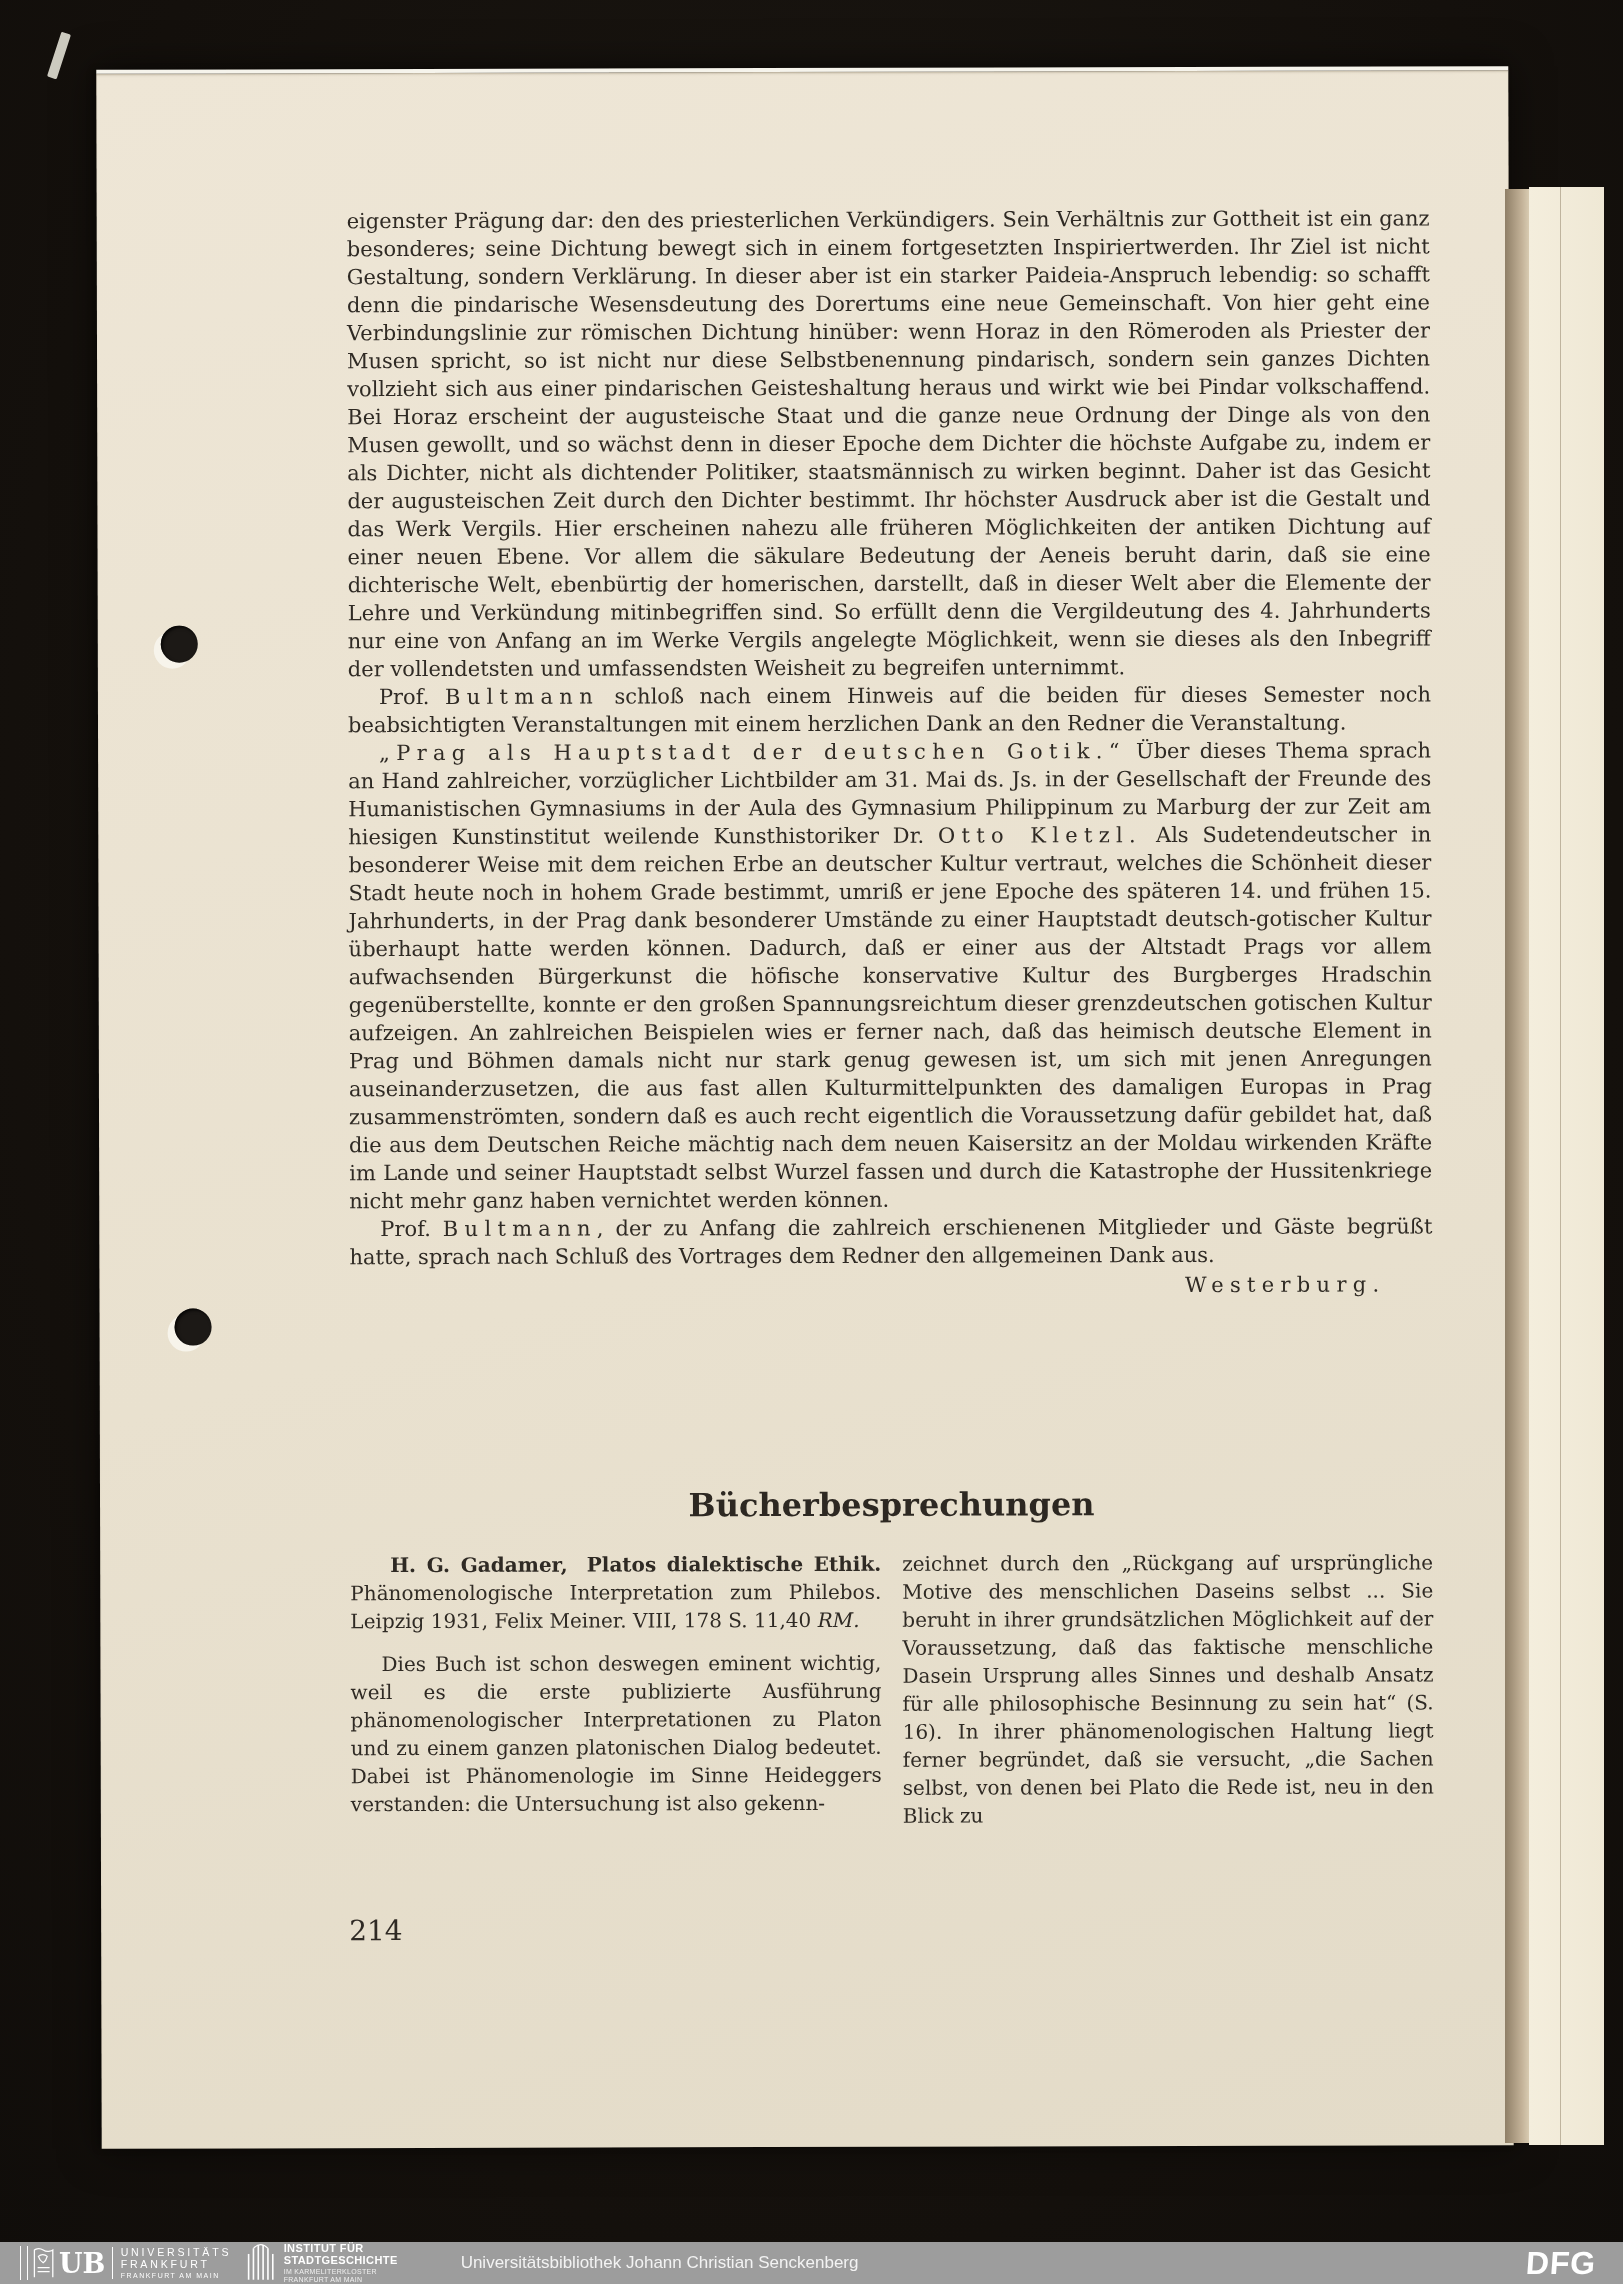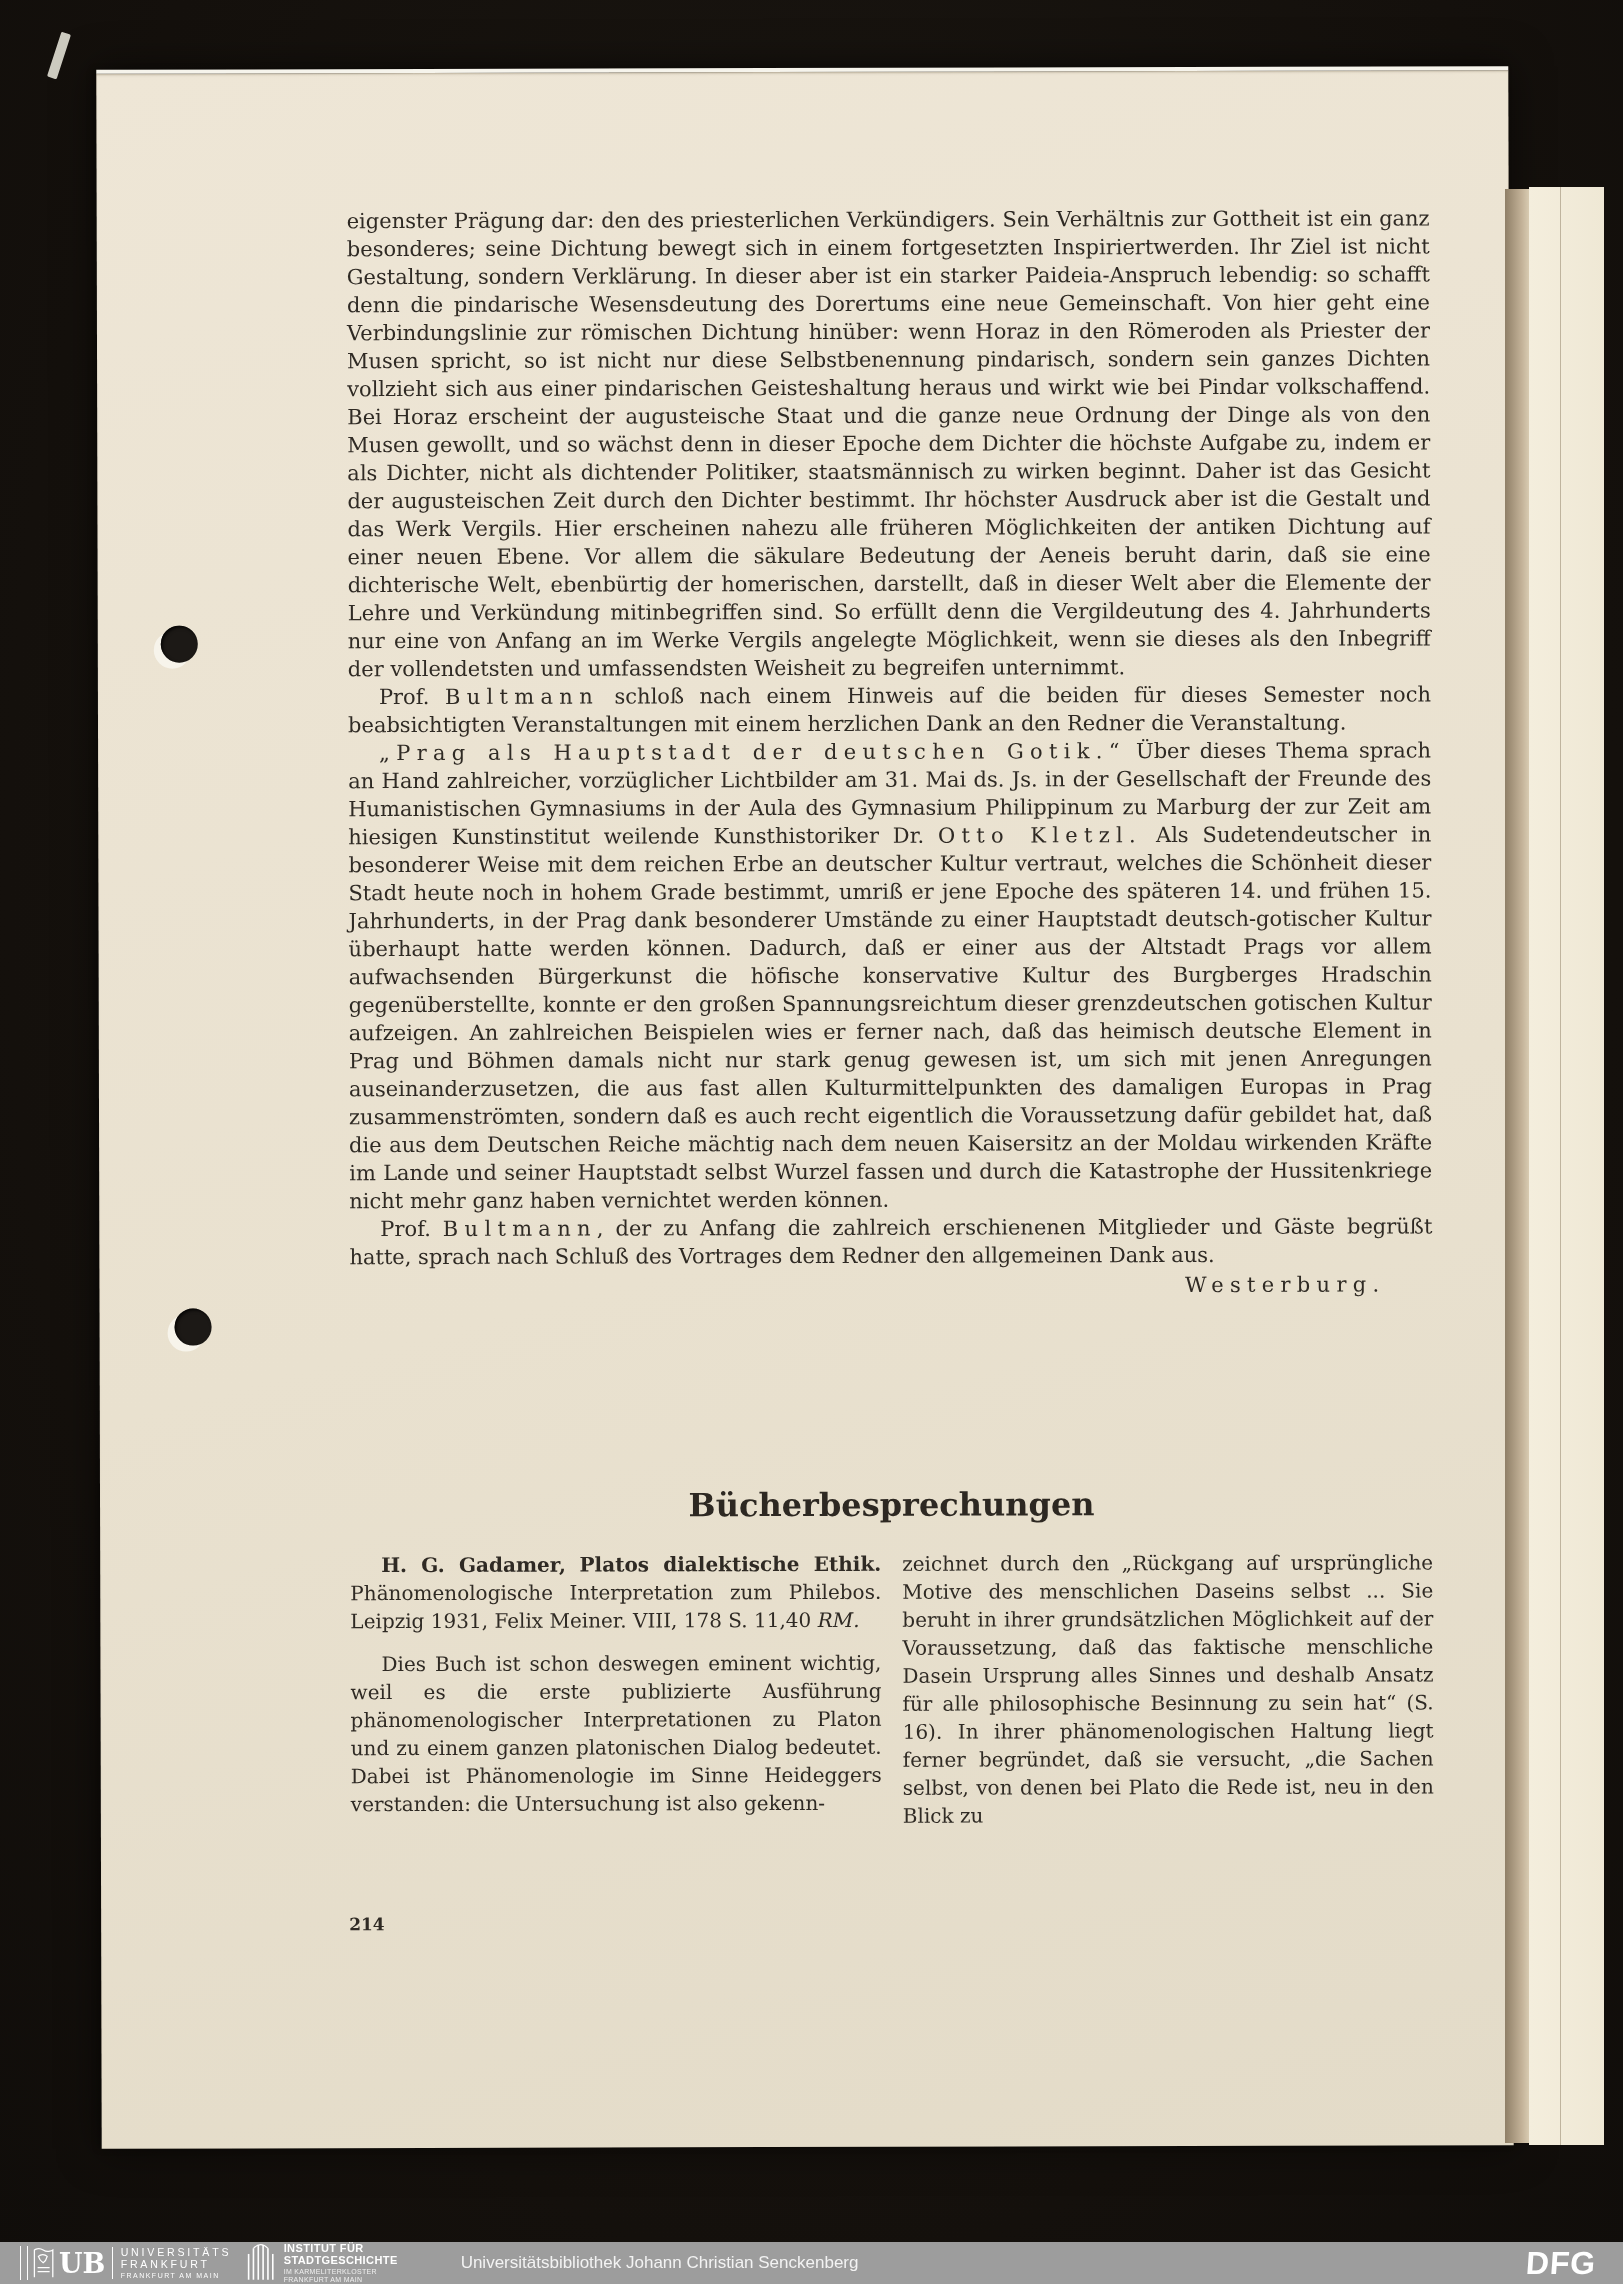--- a/index.html
+++ b/index.html
@@ -43,24 +43,24 @@
   .sperr { letter-spacing:0.3em; }
   .signature { margin:1.6px 0 0 0; text-align:right; padding-right:47px; }
 
   .reviews { position:absolute; left:250px; top:1414px; width:1083px; }
   .reviews-heading {
     margin:0; text-align:center; font-size:32px; font-weight:bold; color:#2d2822;
   }
   .columns { display:flex; gap:21px; margin-top:26px; }
   .col { width:531px; font-size:20px; line-height:28px; text-align:justify; color:#2f2a24; }
   .col .para + .para { margin-top:14.6px; }
-  .bold { font-weight:bold; }
+  .bold { font-weight:bold;margin-left:9px; }
   .currency { font-style:italic; }
 
-  .page-number { position:absolute; left:248px; top:1841px; font-size:17px; color:#2f2a24;font-weight:bold; }
+  .page-number { position:absolute; left:248px; top:1841px; font-size:28px; color:#2f2a24; }
 
   
   .gutter {
     position:absolute; left:1505px; top:189px; width:24px; height:1954px;
     background:linear-gradient(to right, #8f7f67 0%, #c3b298 70%, #d8cbb1 100%);
   }
   .next-page {
     position:absolute; left:1529px; top:187px; width:75px; height:1958px;
     background:linear-gradient(to right, #f4eedd 0%, #efe8d5 100%);
   }

